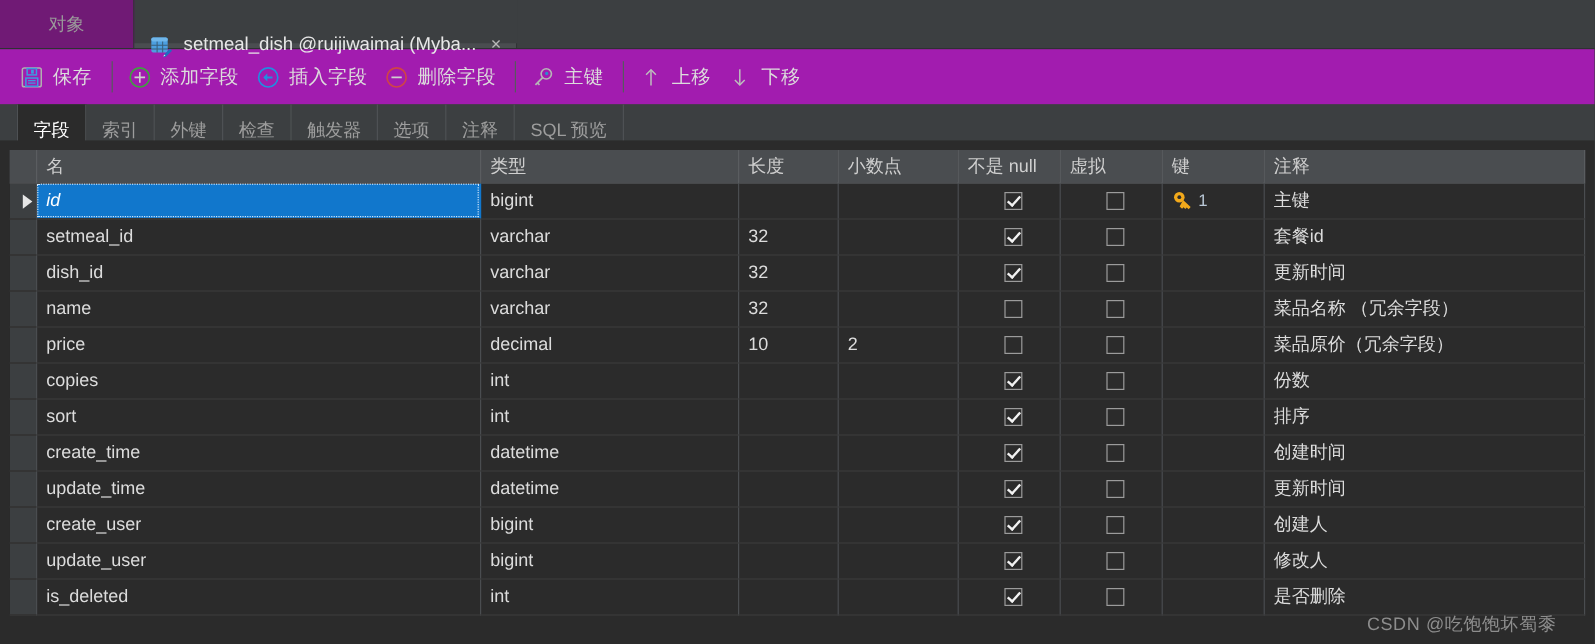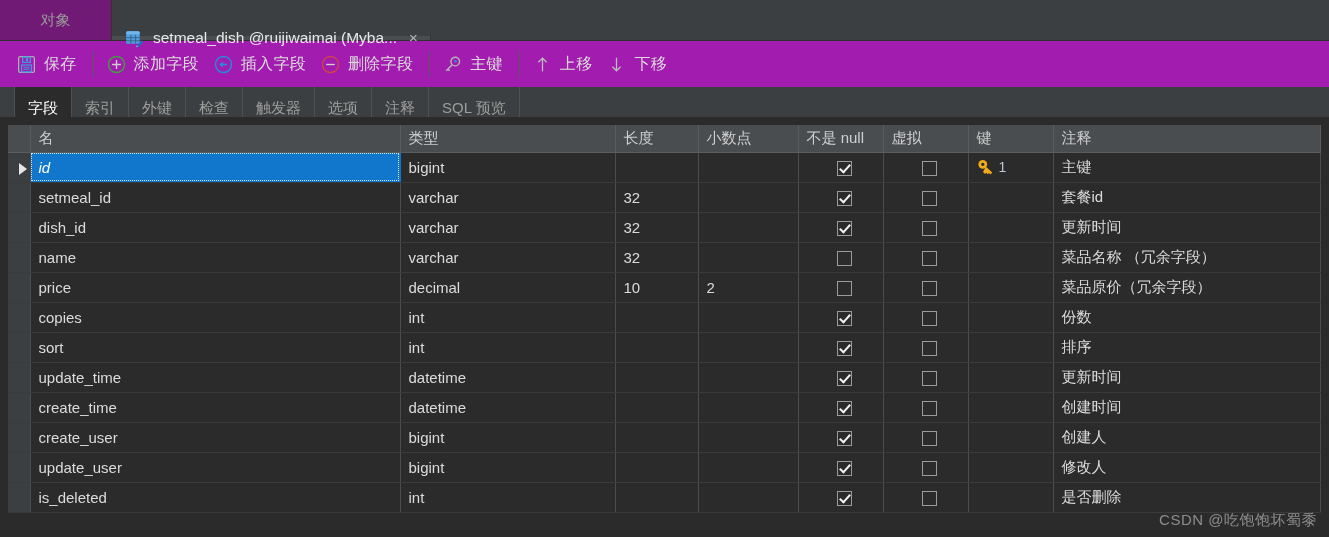--- a/index.html
+++ b/index.html
@@ -196,21 +196,21 @@
     width: 4px; height: 9px;
     border: solid #f2f2f2;
     border-width: 0 2px 2px 0;
     transform: rotate(42deg);
   }
   .key-cell { display: flex; align-items: center; gap: 3px; padding-left: 6px; height: 100%; }
   .key-num { color: #b9c7d6; font-size: 14px; }
 
   .watermark {
     position: absolute;
-    right: 12px;
+    right: 32px;
     bottom: 7px;
     color: #8d8d8d;
     font-size: 15px;
     letter-spacing: .5px;
   }
 </style>
 </head>
 <body>
 
 <div id="app">
@@ -457,39 +457,39 @@
             <td>int</td>
             <td></td>
             <td></td>
             <td class="center"><span class="cb checked"></span></td>
             <td class="center"><span class="cb"></span></td>
             <td style="padding: 0px;"></td>
             <td>排序</td>
           </tr>
           <tr>
             <td class="gutter"></td>
+            <td class="name-cell">create_time</td>
+            <td>datetime</td>
+            <td></td>
+            <td></td>
+            <td class="center"><span class="cb checked"></span></td>
+            <td class="center"><span class="cb"></span></td>
+            <td style="padding: 0px;"></td>
+            <td>创建时间</td>
+          </tr>
+          <tr>
+            <td class="gutter"></td>
             <td class="name-cell">update_time</td>
             <td>datetime</td>
             <td></td>
             <td></td>
             <td class="center"><span class="cb checked"></span></td>
             <td class="center"><span class="cb"></span></td>
             <td style="padding: 0px;"></td>
             <td>更新时间</td>
-          </tr>
-          <tr>
-            <td class="gutter"></td>
-            <td class="name-cell">create_time</td>
-            <td>datetime</td>
-            <td></td>
-            <td></td>
-            <td class="center"><span class="cb checked"></span></td>
-            <td class="center"><span class="cb"></span></td>
-            <td style="padding: 0px;"></td>
-            <td>创建时间</td>
           </tr>
           <tr>
             <td class="gutter"></td>
             <td class="name-cell">create_user</td>
             <td>bigint</td>
             <td></td>
             <td></td>
             <td class="center"><span class="cb checked"></span></td>
             <td class="center"><span class="cb"></span></td>
             <td style="padding: 0px;"></td>

